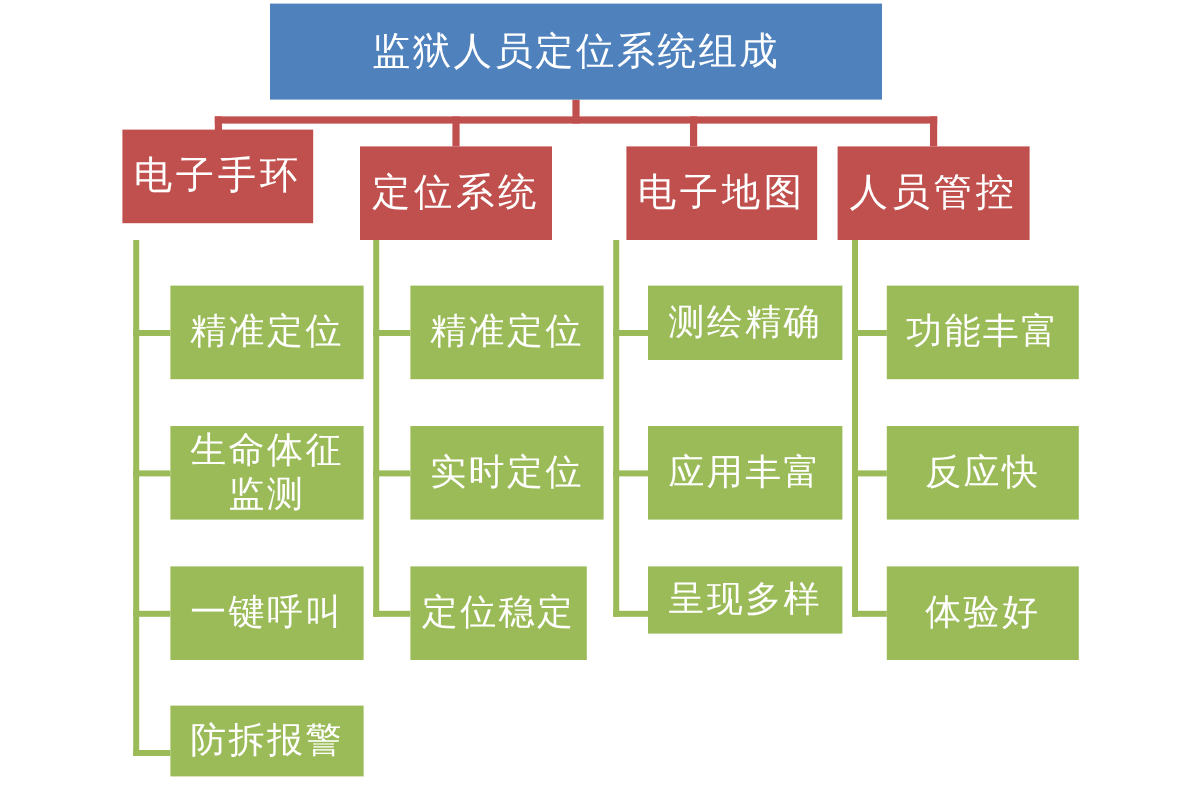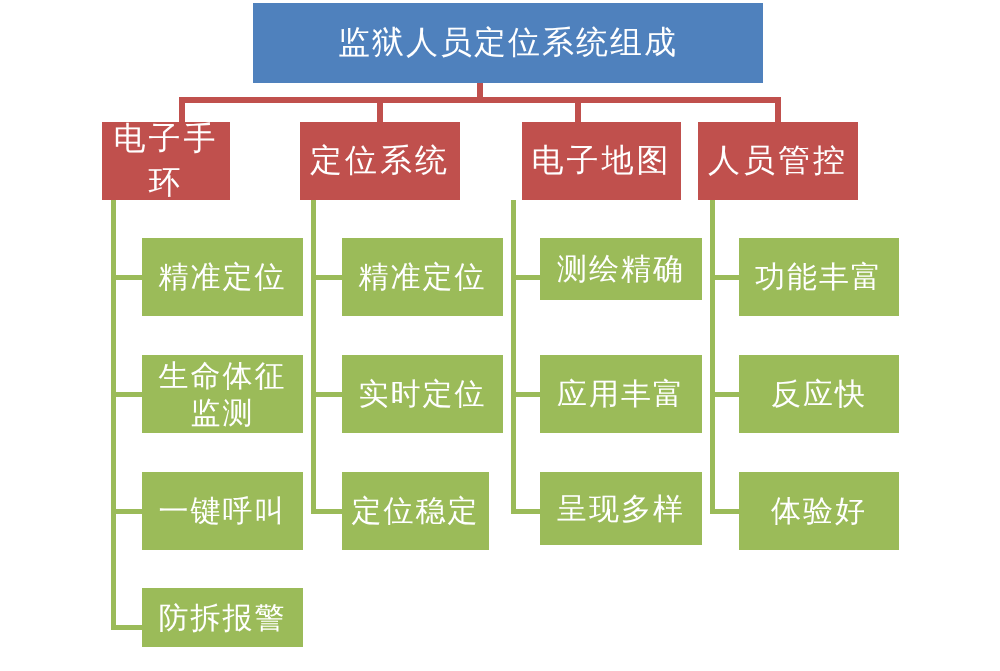--- a/index.html
+++ b/index.html
@@ -21,21 +21,20 @@
     align-items: center;
     justify-content: center;
     text-align: center;
     color: #ffffff;
     box-sizing: border-box;
   }
   .node-root {
     background: #4F81BD;
     font-size: 32px;
     letter-spacing: 2px;
-    margin-left: 28px;
   }
   .node-branch {
     background: #C0504D;
     font-size: 32px;
     letter-spacing: 3px;
   }
   .node-leaf {
     background: #9BBB59;
     font-size: 30px;
     letter-spacing: 2px;
@@ -79,21 +78,21 @@
   <div class="line line-green" style="left:511px;top:509px;width:29px;height:5px"></div>
 
   <div class="line line-green" style="left:710px;top:275px;width:29px;height:5px"></div>
   <div class="line line-green" style="left:710px;top:392px;width:29px;height:5px"></div>
   <div class="line line-green" style="left:710px;top:509px;width:29px;height:5px"></div>
 
   <div class="node node-root" style="left:225px;top:3px;width:510px;height:80px">
     <span>监狱人员定位系统组成</span>
   </div>
 
-  <div class="node node-branch" style="left:102px;top:122px;width:128px;height:78px">
+  <div class="node node-branch" style="left:102px;top:108px;width:159px;height:78px">
     <span>电子手环</span>
   </div>
   <div class="node node-branch" style="left:300px;top:122px;width:160px;height:78px">
     <span>定位系统</span>
   </div>
   <div class="node node-branch" style="left:522px;top:122px;width:159px;height:78px">
     <span>电子地图</span>
   </div>
   <div class="node node-branch" style="left:698px;top:122px;width:160px;height:78px">
     <span>人员管控</span>
@@ -121,21 +120,21 @@
   <div class="node node-leaf" style="left:342px;top:472px;width:147px;height:78px">
     <span>定位稳定</span>
   </div>
 
   <div class="node node-leaf" style="left:540px;top:238px;width:162px;height:62px">
     <span>测绘精确</span>
   </div>
   <div class="node node-leaf" style="left:540px;top:355px;width:162px;height:78px">
     <span>应用丰富</span>
   </div>
-  <div class="node node-leaf" style="left:540px;top:472px;width:162px;height:73px">
+  <div class="node node-leaf" style="left:540px;top:472px;width:162px;height:56px">
     <span>呈现多样</span>
   </div>
 
   <div class="node node-leaf" style="left:739px;top:238px;width:160px;height:78px">
     <span>功能丰富</span>
   </div>
   <div class="node node-leaf" style="left:739px;top:355px;width:160px;height:78px">
     <span>反应快</span>
   </div>
   <div class="node node-leaf" style="left:739px;top:472px;width:160px;height:78px">

